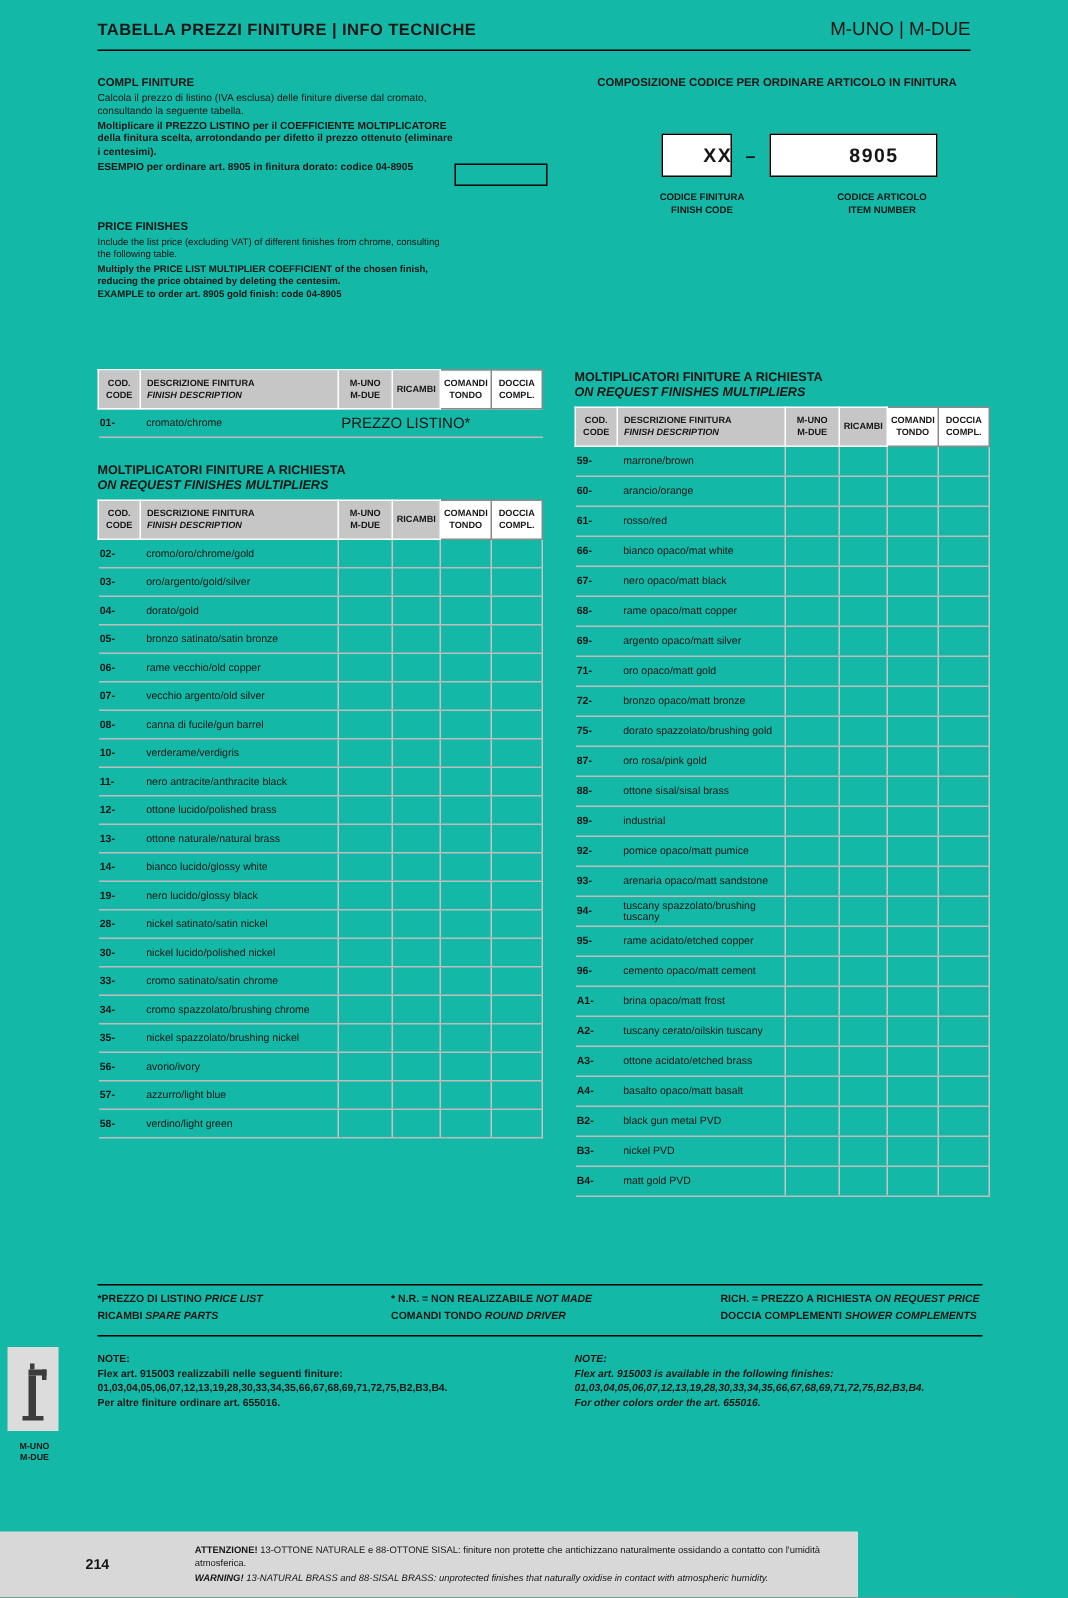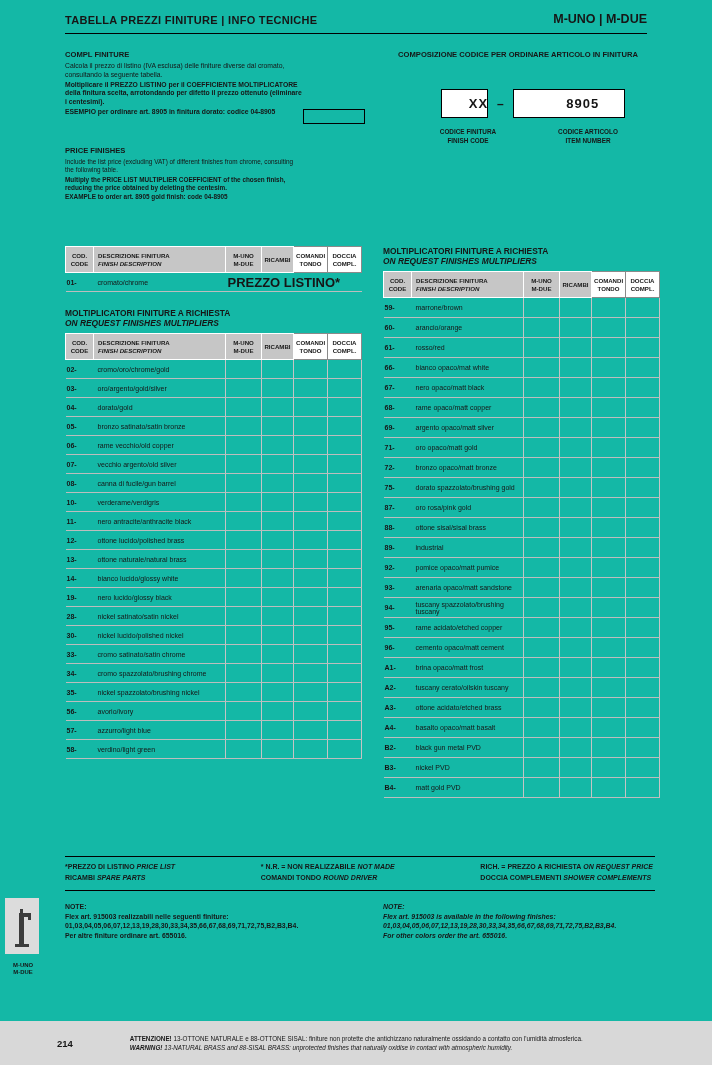--- a/index.html
+++ b/index.html
@@ -7,21 +7,21 @@
   .page {
     position:relative; width:712px; height:1065px; background:#14b8a6;
     font-family:"Liberation Sans", sans-serif; color:#161616; overflow:hidden;
     margin:0 auto;
   }
   
   .header { position:absolute; left:65px; top:12px; width:582px;
     display:flex; justify-content:space-between; align-items:flex-end;
     border-bottom:1px solid #000; padding-bottom:7px; }
   .h-left { font-size:11px; font-weight:bold; letter-spacing:.3px; }
-  .h-right { font-size:12.5px; font-weight:bold; }
+  .h-right { font-size:12.5px; font-weight:normal; }
 
   
   .intro-left { position:absolute; left:65px; top:50px; width:300px; }
   .intro-right { position:absolute; left:383px; top:50px; width:270px; }
   .intro-title { font-size:7.6px; font-weight:bold; margin-bottom:3px; }
   .intro p { font-size:6.8px; line-height:1.3; margin-bottom:1px; width:238px; }
   .intro p.bold { font-weight:bold; }
   .example-row { display:flex; align-items:flex-start; }
   .example-box { display:inline-block; width:62px; height:15px; border:1px solid #000; margin-left:4px; margin-top:1px; flex:none; }
   .mt { margin-top:22px; }
@@ -62,42 +62,42 @@
   .fin-table th.c2 { width:36px; }
   .fin-table th.c3 { width:32px; }
   .fin-table th.c4 { width:34px; }
   .fin-table th.c5 { width:34px; }
   .fin-table td { border-bottom:1px solid #bdbdbd; font-size:7px; height:19px; vertical-align:middle; }
   .t-right td { height:20px; }
   .fin-table td.code { font-weight:bold; padding-left:1px; }
   .fin-table td.desc { padding-left:4px; }
   .fin-table td.empty { border-left:1px solid #c4c4c4; }
   .fin-table td.c5.empty { border-right:1px solid #c4c4c4; }
-  .fin-table td.notecell { font-weight:bold; font-size:13px; padding-left:2px; }
+  .fin-table td.notecell { font-weight:normal; font-size:10px; padding-left:2px; }
 
   
   .legend { position:absolute; left:65px; top:856px; width:590px;
     border-top:1px solid #000; border-bottom:1px solid #000;
     display:flex; justify-content:space-between; padding:5px 2px 6px 0; }
   .legend-col div { font-size:7px; line-height:1.55; white-space:nowrap; }
   .lg-it { font-weight:bold; }
   .lg-en { font-weight:bold; font-style:italic; }
 
   
   .note-block { position:absolute; top:902px; font-size:6.9px; line-height:1.4; font-weight:bold; }
   .note-block.it { left:65px; width:300px; }
   .note-block.en { left:383px; width:277px; font-style:italic; }
 
   
   .side-tab { position:absolute; left:5px; top:898px; width:36px; text-align:center; }
   .icon-box { width:34px; height:56px; background:#dcdcdc; display:flex; align-items:flex-end; justify-content:center; padding-bottom:4px; }
   .side-label { margin-top:8px; font-size:5.9px; font-weight:bold; line-height:1.25; }
 
   
-  .footer-bar { position:absolute; left:0; bottom:0; width:712px; height:44px;
+  .footer-bar { position:absolute; left:0; bottom:0; width:572px; height:44px;
     background:#d8d8d8; display:flex; align-items:center;gap:42px; }
   .page-num { margin-left:57px; font-size:9.5px; font-weight:bold; }
   .warnings { margin-left:15px; font-size:6.3px; line-height:1.5; }
   .w-lead { font-weight:bold; }
   .w-en { font-style:italic; }
   .w-en .w-lead { font-weight:bold; font-style:italic; }
 </style>
 </head>
 <body>
 

